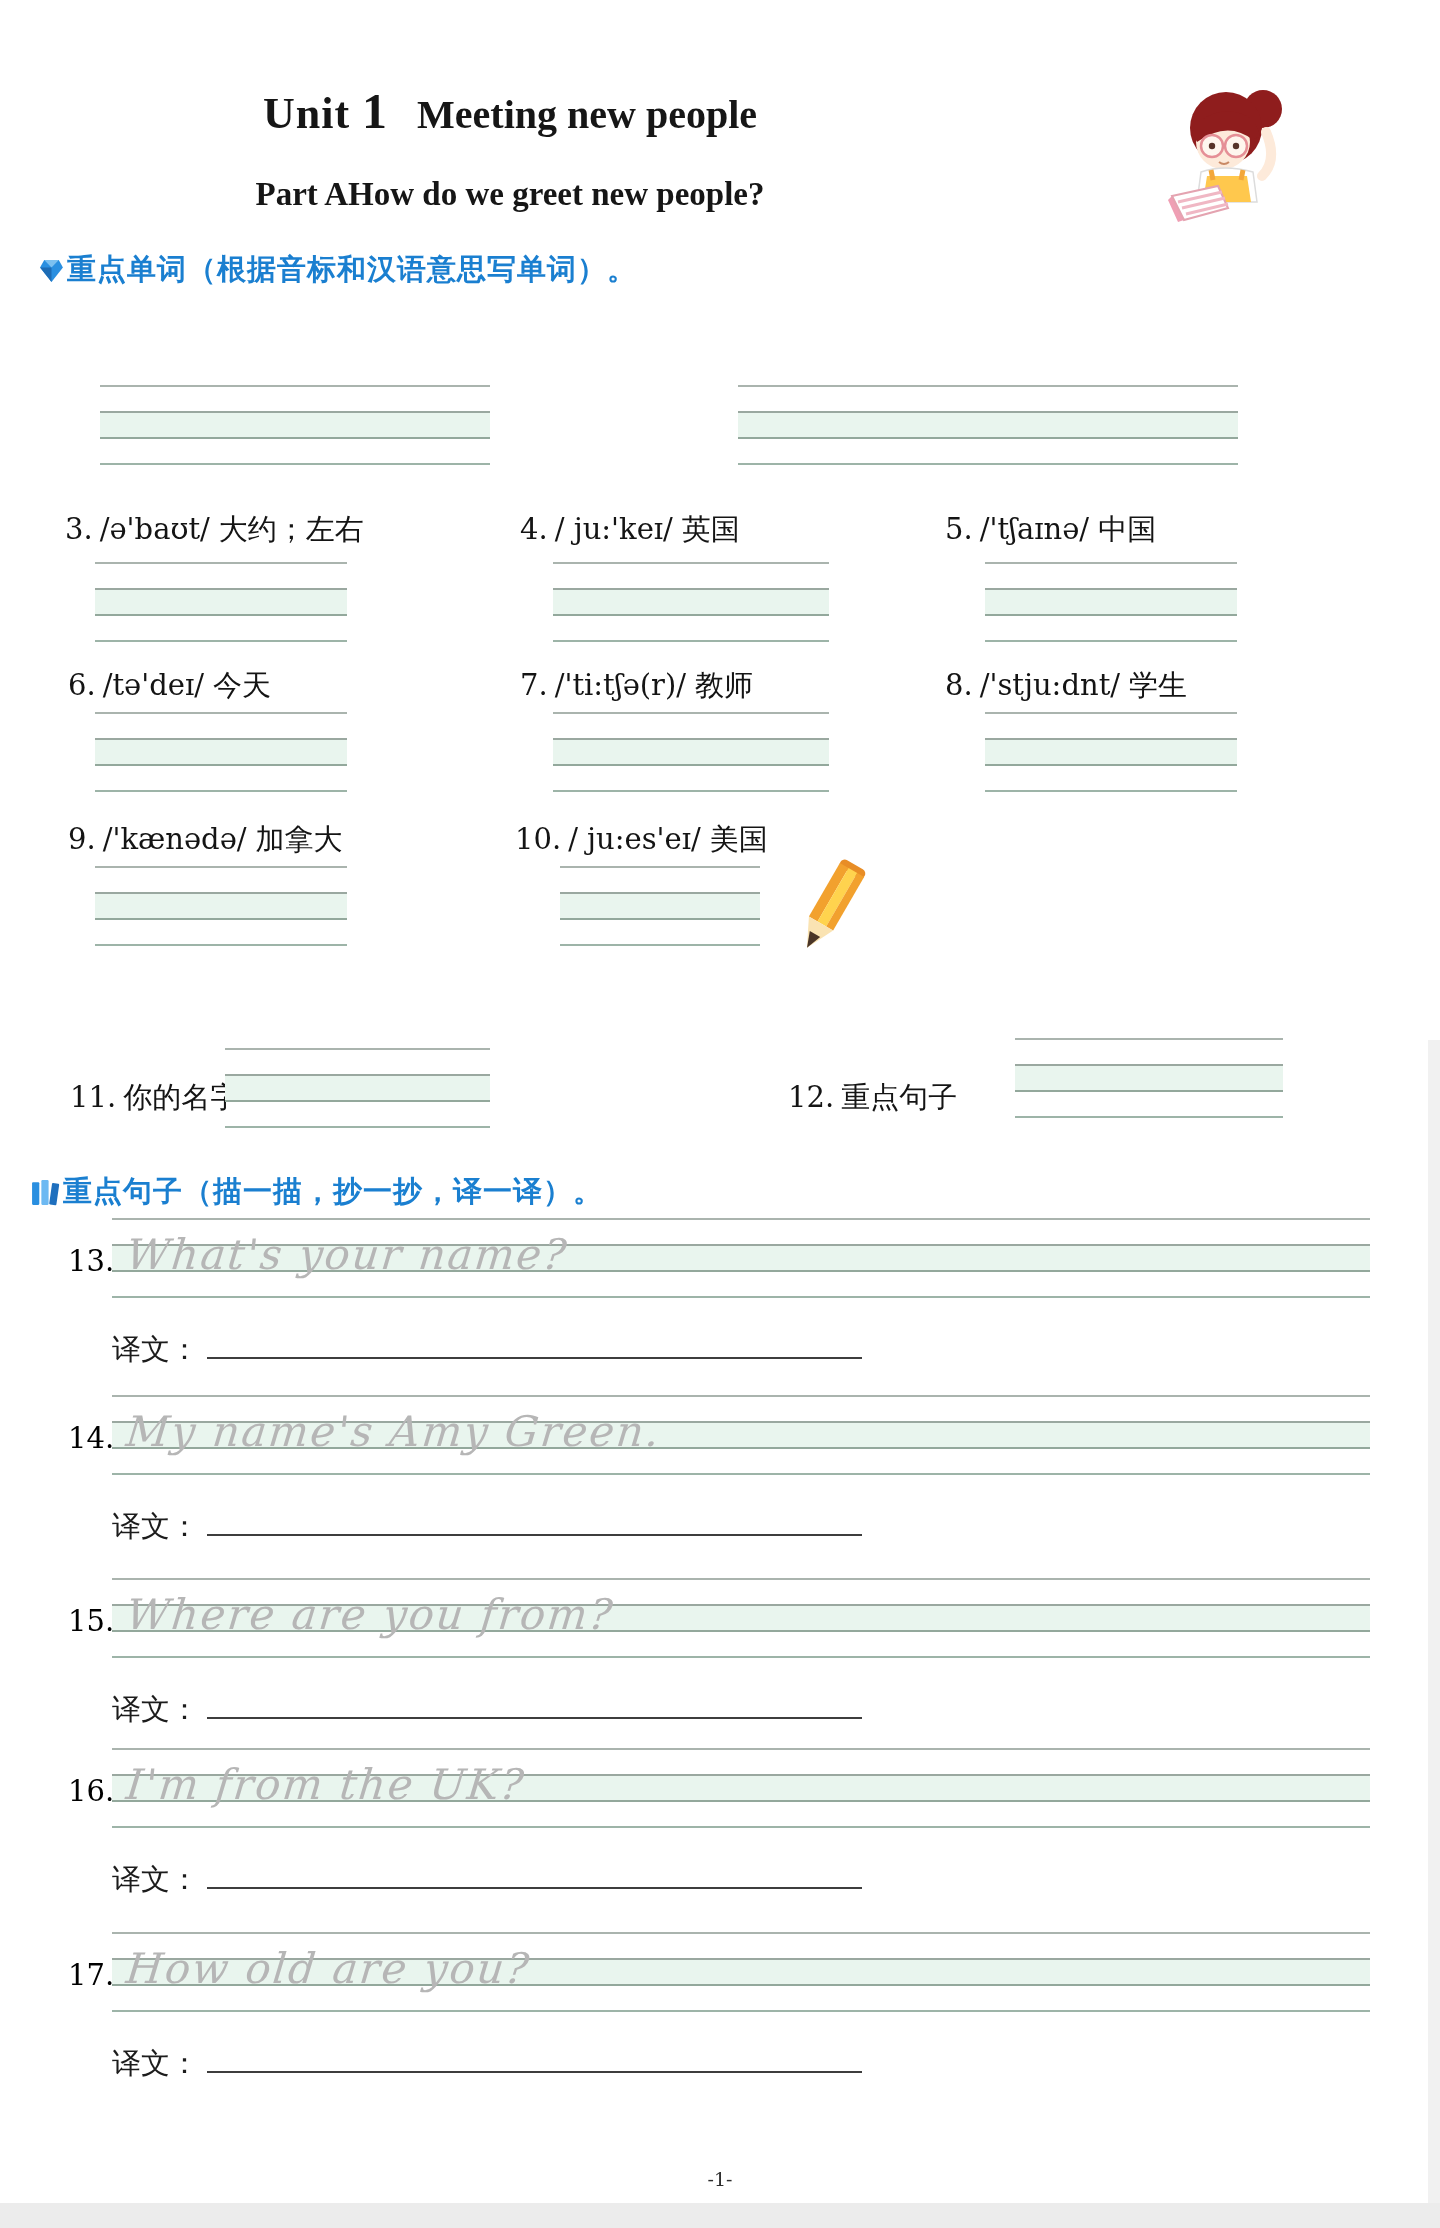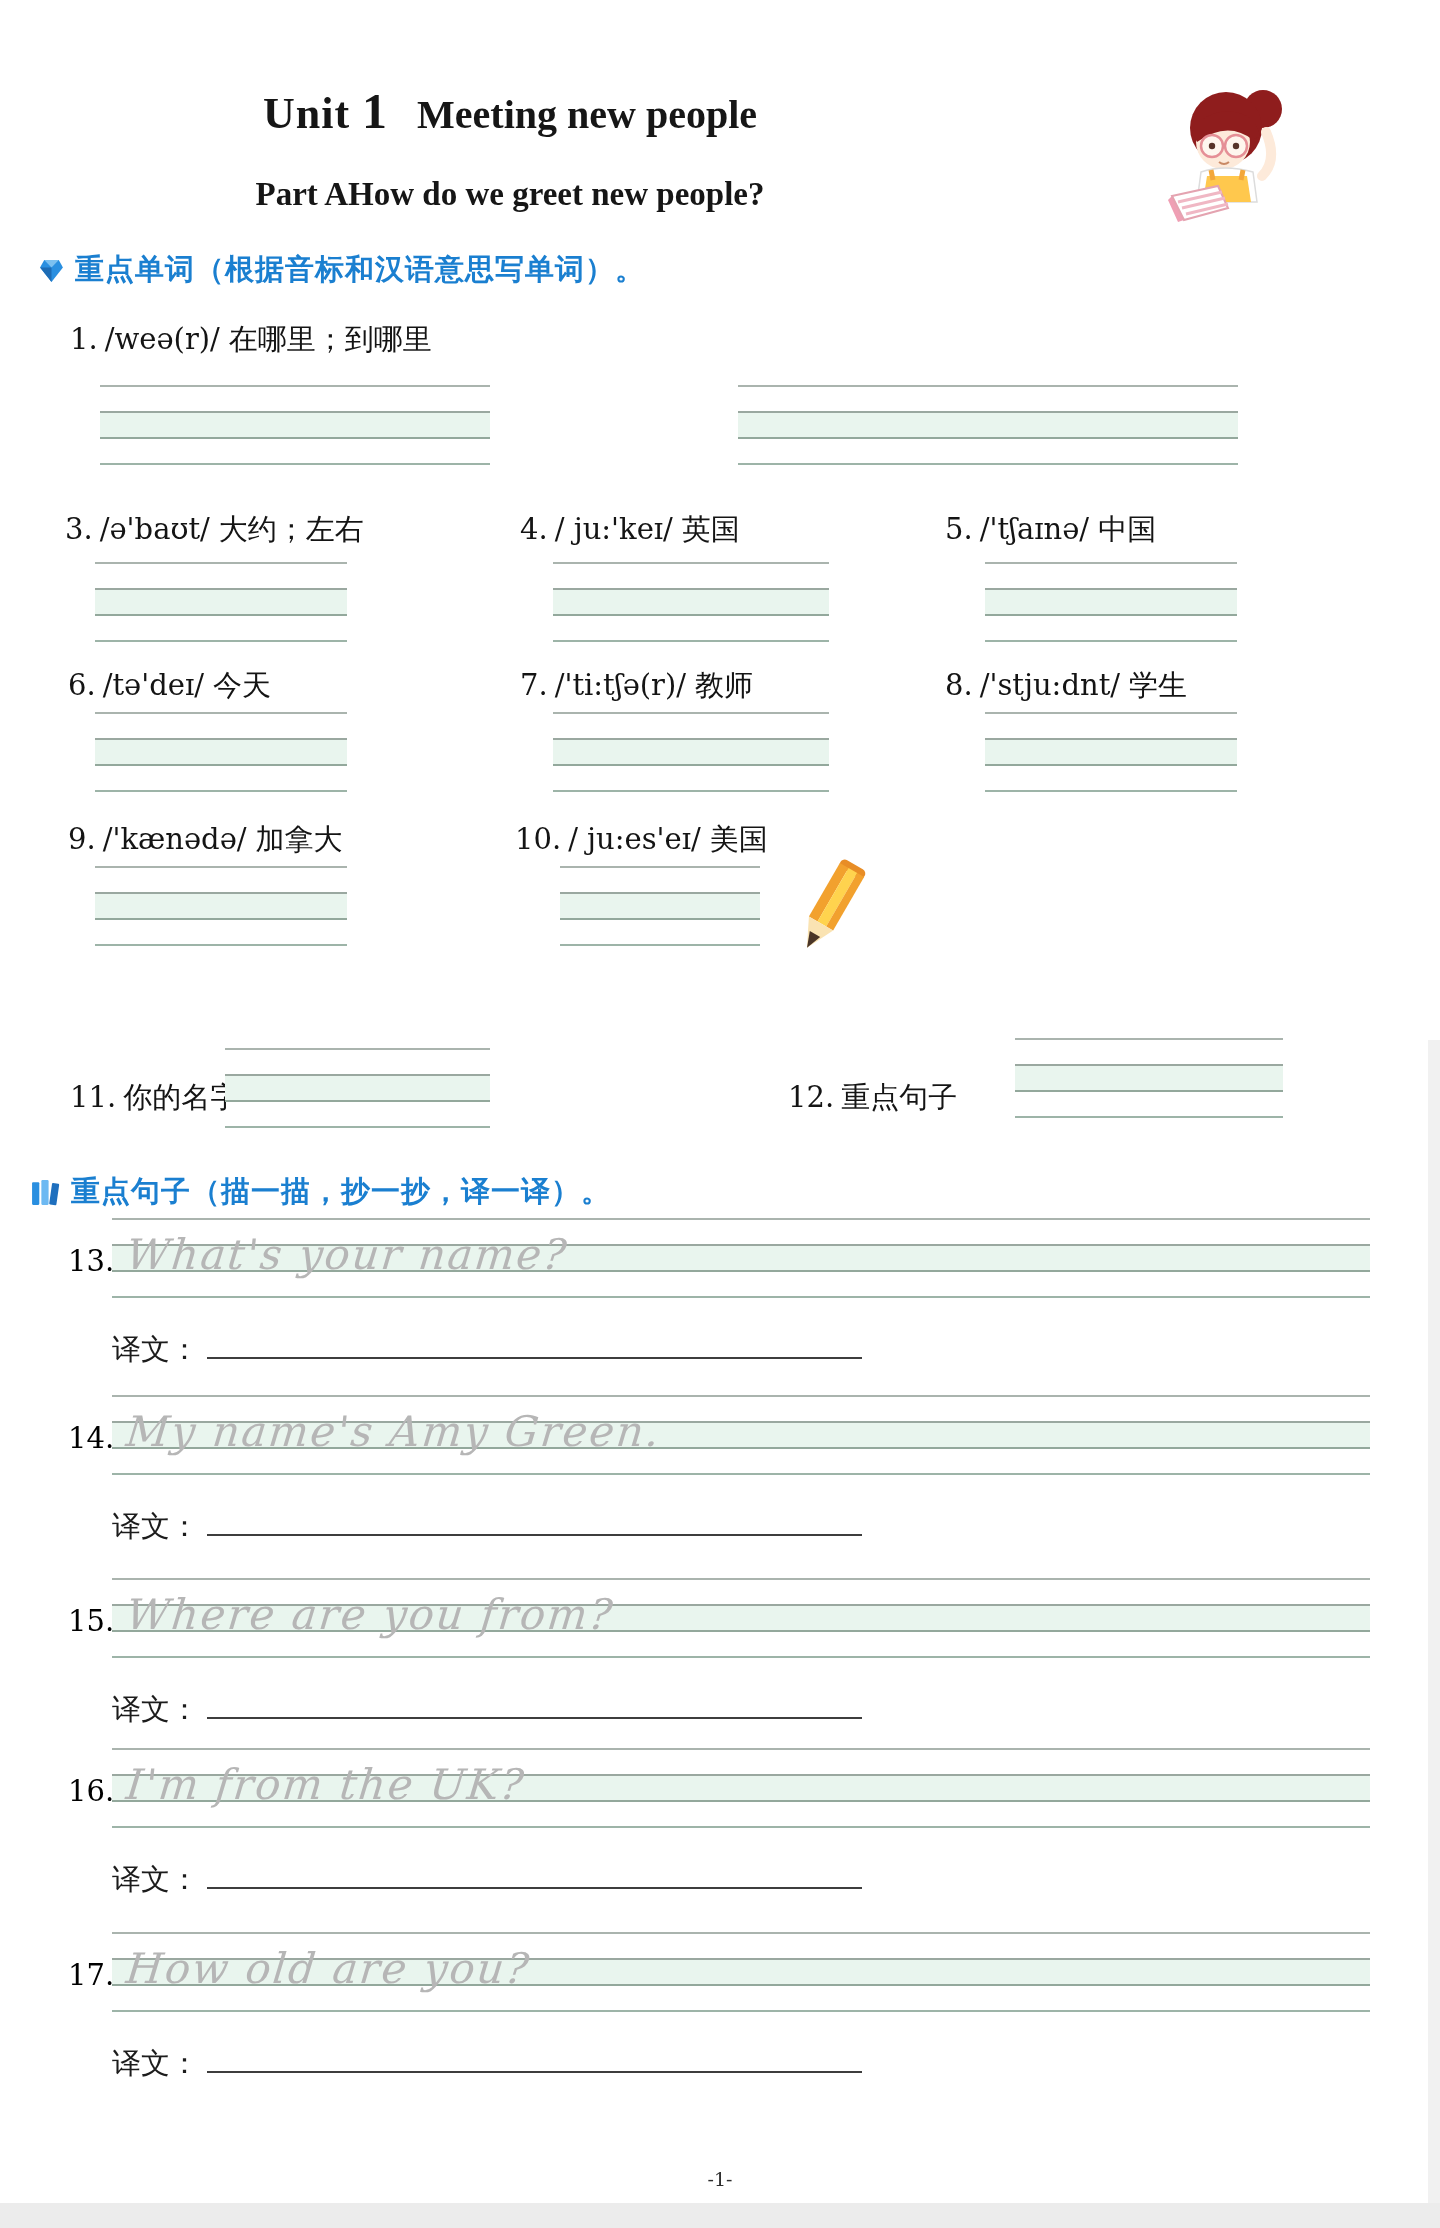--- a/index.html
+++ b/index.html
@@ -11,21 +11,21 @@
   
   .title-line{position:absolute;left:0;top:82px;width:1020px;text-align:center;
     font-family:"Liberation Serif","DejaVu Serif",serif;font-weight:bold;white-space:nowrap;}
   .t-unit{font-size:44px;letter-spacing:1px;}
   .t-num{font-size:50px;font-weight:600;margin:0 30px 0 12px;}
   .t-main{font-size:40px;}
   .subtitle-line{position:absolute;left:0;top:176px;width:1020px;text-align:center;
     font-family:"Liberation Serif","DejaVu Serif",serif;font-weight:bold;font-size:33px;white-space:nowrap;}
   .sub-part{}
   
-  .sec{position:absolute;display:flex;align-items:center;gap:10px;white-space:nowrap;}
+  .sec{position:absolute;display:flex;align-items:center;gap:2px;white-space:nowrap;}
   .sec-label{font-family:"Liberation Sans","DejaVu Sans",sans-serif;font-weight:bold;
     font-size:29px;color:#1a7fd0;letter-spacing:1px;}
   
   .wi{position:absolute;white-space:nowrap;font-size:29px;color:#141414;}
   .wi .num{margin-right:7px;}
   .wi .ipa{margin-right:9px;}
   
   .g4{position:absolute;height:80px;
     background:linear-gradient(to bottom,
       #aab4ae 0,#aab4ae 2px,
@@ -84,23 +84,20 @@
 
   <div class="sec" style="left:38px;top:250px">
     <svg width="27" height="27" viewBox="0 0 26 26">
       <polygon points="6,3 20,3 24,10 13,24 2,10" fill="#2a8fe0"></polygon>
       <polygon points="6,3 13,10 20,3" fill="#7cc0f0"></polygon>
       <polygon points="2,10 13,10 13,24" fill="#1d6cb5"></polygon>
     </svg>
     <span class="sec-label">重点单词（根据音标和汉语意思写单词）。</span>
   </div>
 
-  <div class="wi" style="left:70px;top:320px">
-    <span class="num">1.</span><span class="ipa">/weə(r)/</span><span class="cn">在哪里；到哪里</span>
-  </div>
   <div class="g4" style="left:100px;top:385px;width:390px"></div>
   <div class="g4" style="left:738px;top:385px;width:500px"></div>
 
   <div class="wi" style="left:65px;top:510px">
     <span class="num">3.</span><span class="ipa">/ə'baʊt/</span><span class="cn">大约；左右</span>
   </div>
   <div class="wi" style="left:520px;top:510px">
     <span class="num">4.</span><span class="ipa">/ ju:'keɪ/</span><span class="cn">英国</span>
   </div>
   <div class="wi" style="left:945px;top:510px">

